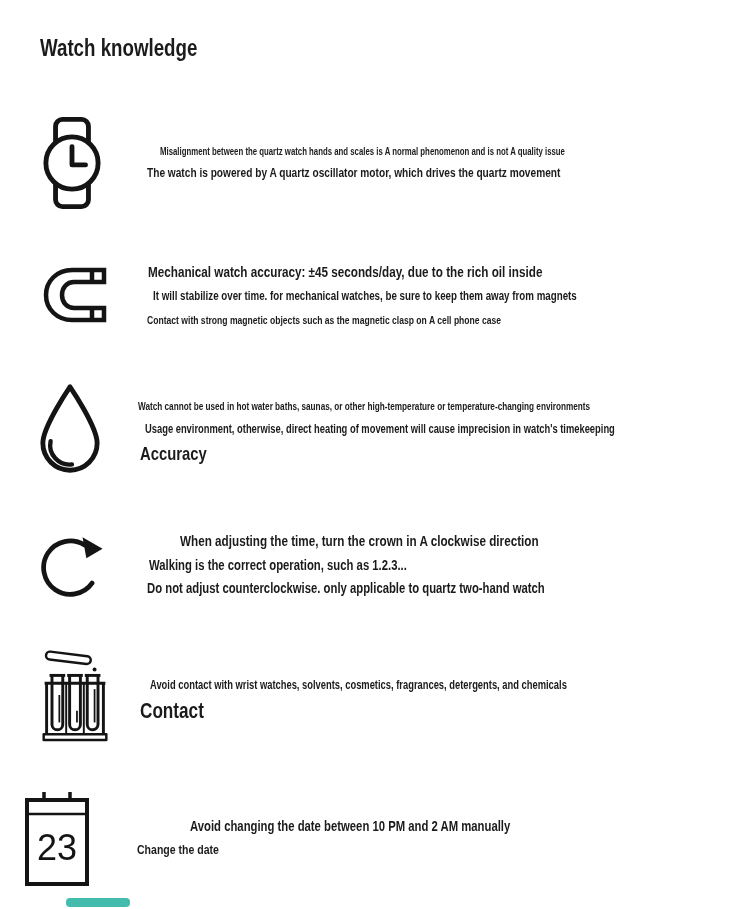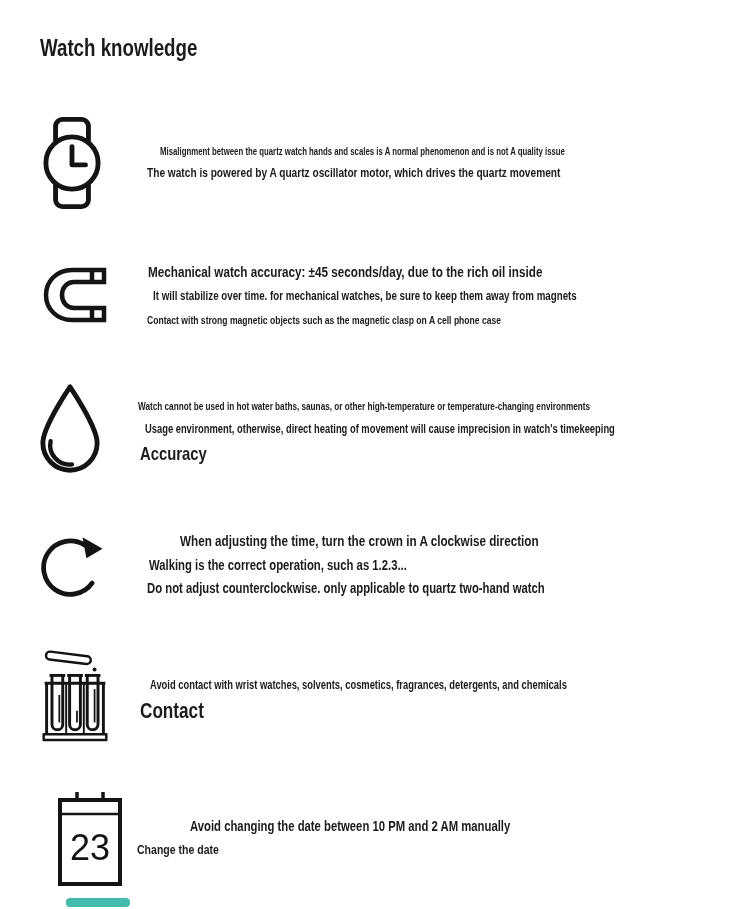--- a/index.html
+++ b/index.html
@@ -36,21 +36,21 @@
   
   .ic4{left:40px;top:524px;width:66px;height:82px;}
   .s4a{left:180px;top:532px;font-size:15px;}
   .s4b{left:149px;top:557px;font-size:14.5px;}
   .s4c{left:147px;top:580px;font-size:14.5px;}
   
   .ic5{left:42px;top:648px;width:66px;height:94px;}
   .s5a{left:150px;top:679px;font-size:12px;}
   .s5b{left:140px;top:698px;font-size:22px;}
   
-  .ic6{left:57px;top:790px;width:66px;height:96px;}
+  .ic6{left:24px;top:790px;width:66px;height:96px;}
   .s6a{left:190px;top:818px;font-size:14.5px;}
   .s6b{left:137px;top:842px;font-size:13.5px;}
   .accent-bar{
     position:absolute;left:66px;top:898px;width:64px;height:9px;
     border-radius:4px;background:var(--accent,#43bcae);
   }
   .cal-num{font-family:"Liberation Sans",sans-serif;font-weight:400;}
 </style>
 </head>
 <body>

